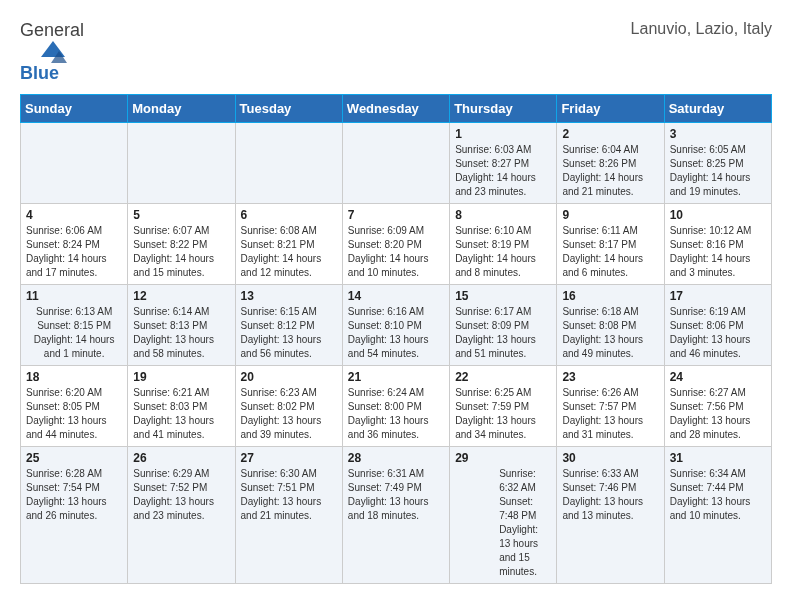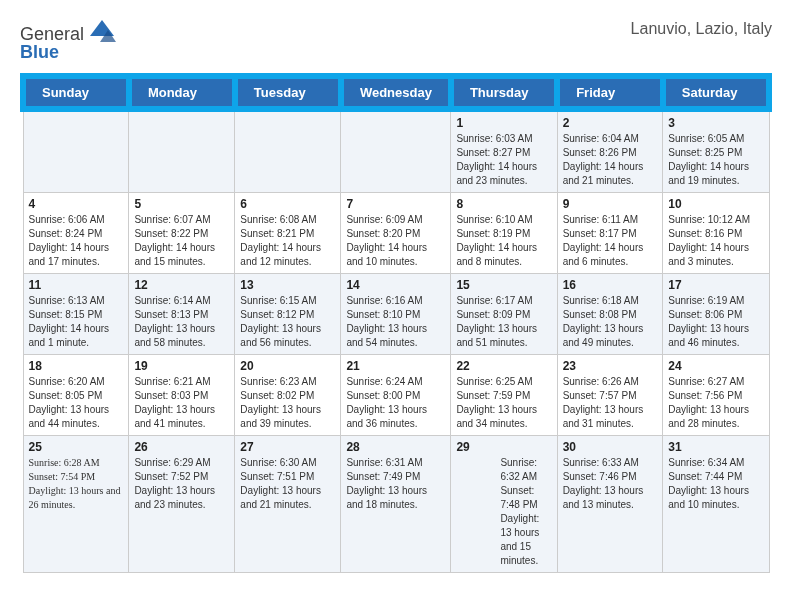--- a/index.html
+++ b/index.html
@@ -33,25 +33,25 @@
       color: #555;
       text-align: center;
     }
     table {
       width: 100%;
       border-collapse: collapse;
     }
     thead tr th {
       background-color: #2a6db5;
       color: white;
-      padding: 6px 16px;
+      padding: 6px 4px;
       font-size: 13px;
       font-weight: bold;
       text-align: left;
-      border: 6px solid #0ea5e9;
+      border: 1px solid #0ea5e9;
     }
     tbody tr td {
       border: 1px solid #ccc;
       vertical-align: top;
       padding: 4px 5px;
       font-size: 10.5px;
       color: #222;
       width: calc(100% / 7);
       min-height: 80px;
     }
@@ -75,21 +75,21 @@
     .empty-cell {
       background-color: #f9f9f9;
     }
   </style>
 </head>
 <body>
 
 <div class="header">
   <div class="logo">
     <div style="display:flex; flex-direction:column; align-items:flex-start;">
-      <div style="display:flex; align-items:center;">
+      <div style="display:flex; align-items:center;flex-direction:column;">
         <span style="font-size:18px; color:#444; font-weight:normal;">General</span>
         <svg width="32" height="32" viewBox="0 0 32 32" style="margin-left:2px; margin-top:-4px;">
           <polygon points="16,4 28,20 4,20" fill="#2a6db5"></polygon>
           <polygon points="22,14 30,26 14,26" fill="#1a4d8a" opacity="0.7"></polygon>
         </svg>
       </div>
       <span style="font-size:18px; color:#2a6db5; font-weight:bold; margin-top:-6px;">Blue</span>
     </div>
   </div>
   <div class="title-block">
@@ -174,21 +174,21 @@
         <td>
           <span class="day-number">10</span>
           <div class="day-info" style="white-space: pre-line;">Sunrise: 10:12 AM
 Sunset: 8:16 PM
 Daylight: 14 hours and 3 minutes.</div>
         </td>
       </tr>
       <tr>
         <td>
           <span class="day-number">11</span>
-          <div class="day-info" style="white-space: pre-line;">Sunrise: 6:13 AM
+          <div class="day-info" style="white-space: pre-line; text-align: center;">Sunrise: 6:13 AM
 Sunset: 8:15 PM
 Daylight: 14 hours and 1 minute.</div>
         </td>
         <td>
           <span class="day-number">12</span>
           <div class="day-info" style="white-space: pre-line;">Sunrise: 6:14 AM
 Sunset: 8:13 PM
 Daylight: 13 hours and 58 minutes.</div>
         </td>
         <td>
@@ -262,21 +262,21 @@
         <td>
           <span class="day-number">24</span>
           <div class="day-info" style="white-space: pre-line;">Sunrise: 6:27 AM
 Sunset: 7:56 PM
 Daylight: 13 hours and 28 minutes.</div>
         </td>
       </tr>
       <tr>
         <td>
           <span class="day-number">25</span>
-          <div class="day-info" style="white-space: pre-line; font-family: Liberation Serif, serif;">Sunrise: 6:28 AM
+          <div class="day-info" style="white-space: pre-line;">Sunrise: 6:28 AM
 Sunset: 7:54 PM
 Daylight: 13 hours and 26 minutes.</div>
         </td>
         <td>
           <span class="day-number">26</span>
           <div class="day-info" style="white-space: pre-line;">Sunrise: 6:29 AM
 Sunset: 7:52 PM
 Daylight: 13 hours and 23 minutes.</div>
         </td>
         <td>

